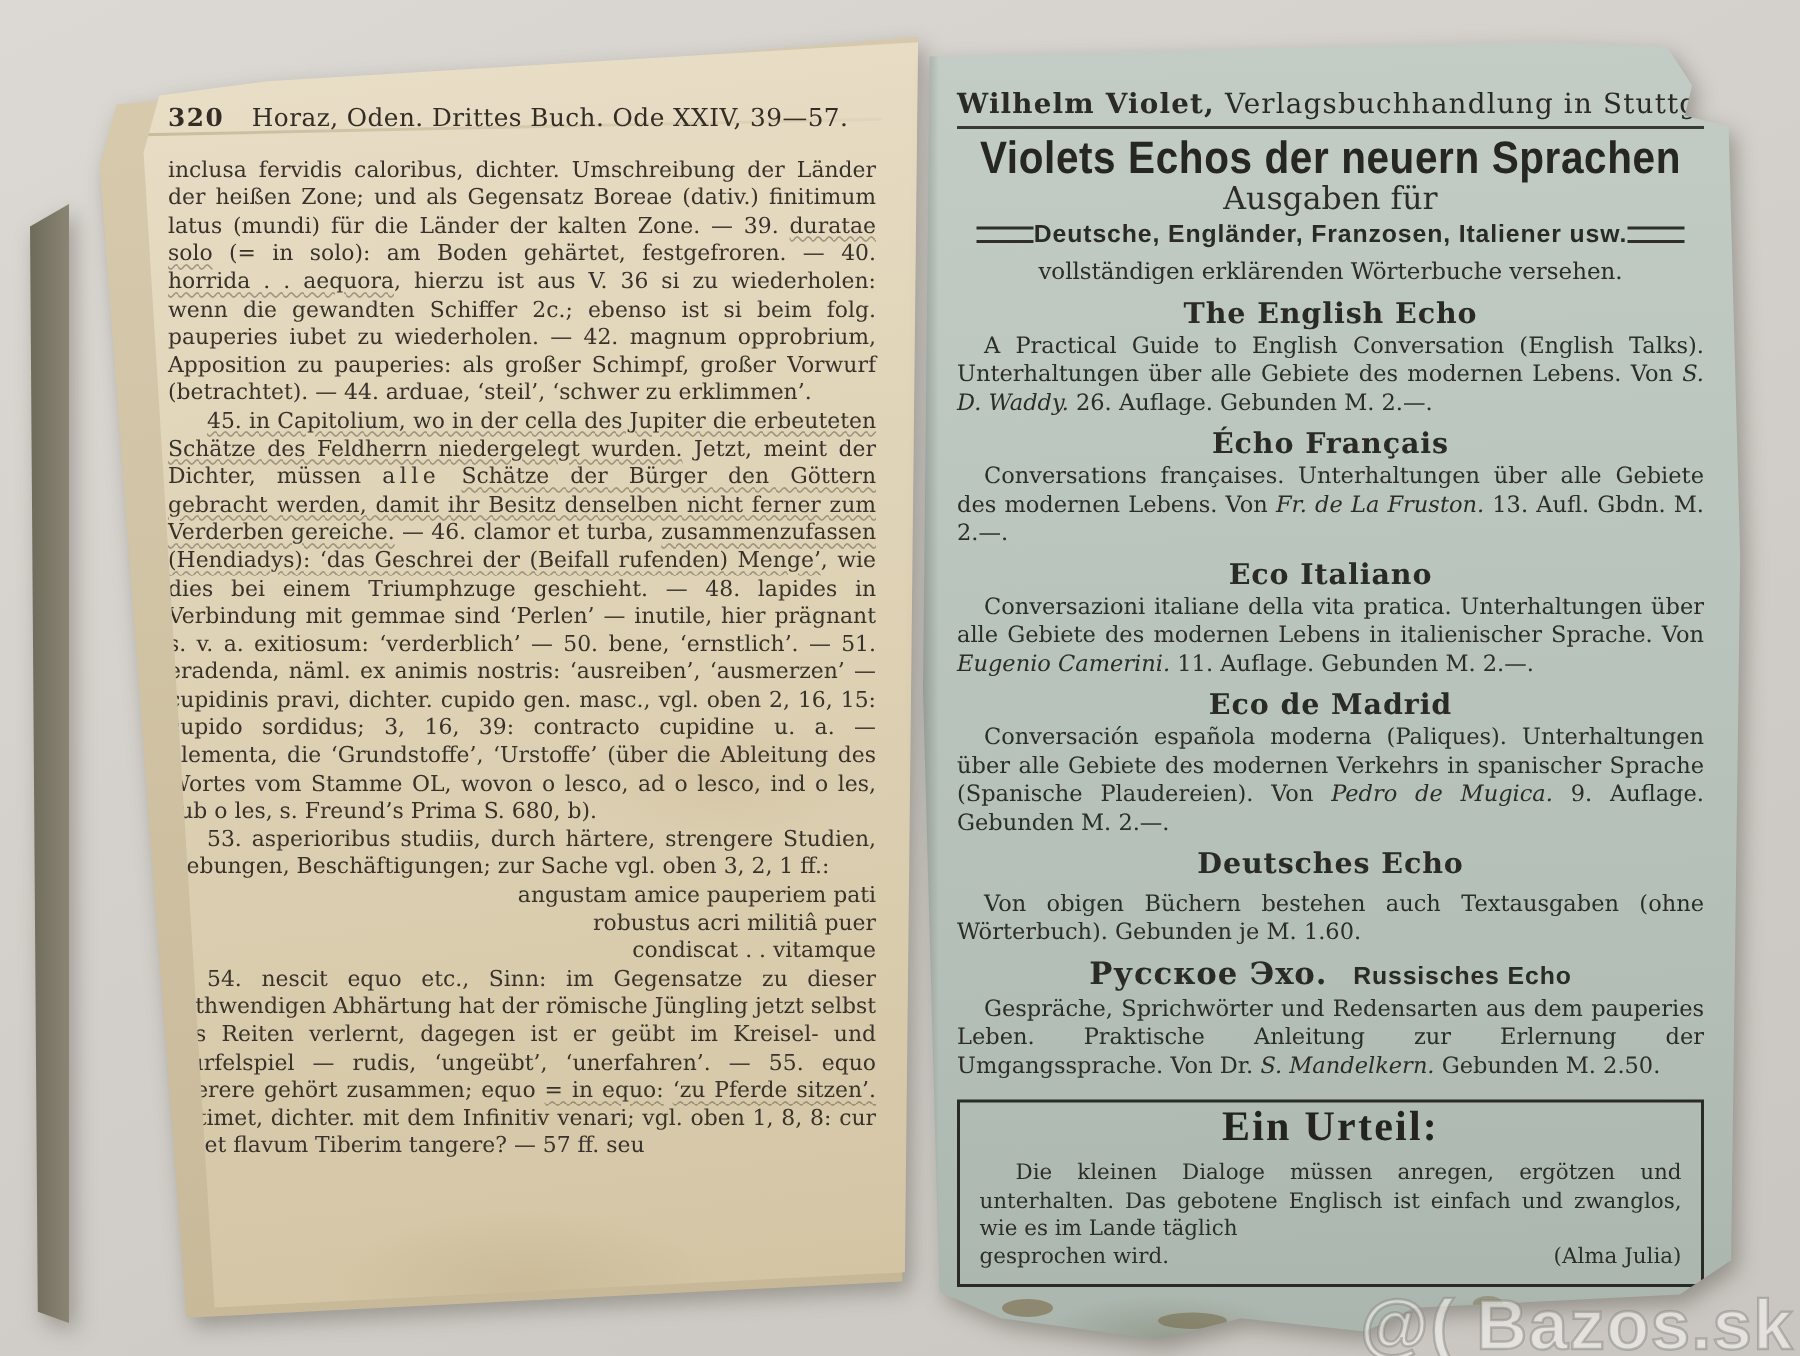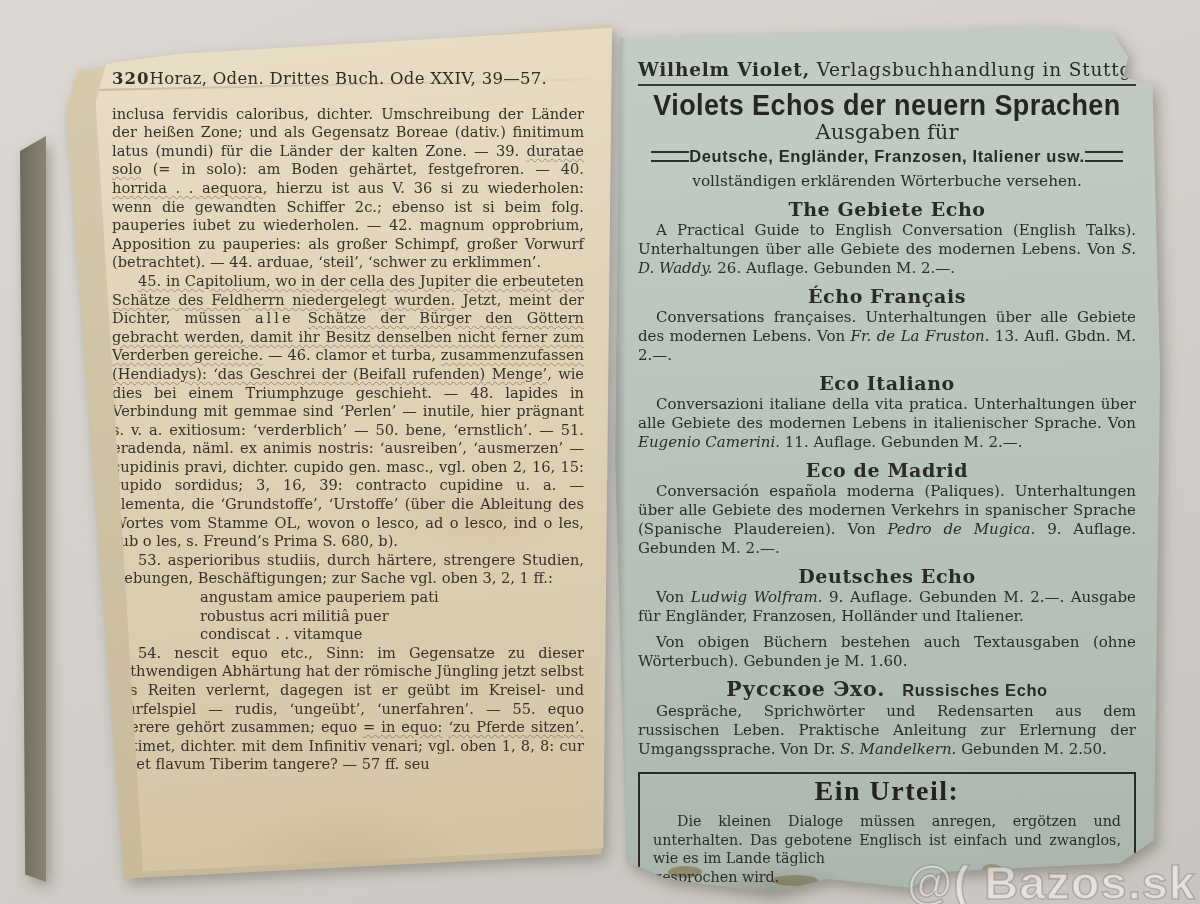--- a/index.html
+++ b/index.html
@@ -26,24 +26,24 @@
   .fold-line{position:absolute;left:52px;top:90px;width:3px;height:760px;
              background:linear-gradient(180deg,rgba(120,95,55,.0),rgba(120,95,55,.35) 20%,rgba(120,95,55,.25) 80%,rgba(120,95,55,0));
              transform:rotate(.6deg);}
   .crease-top{position:absolute;left:40px;top:68px;width:520px;height:2px;
               background:linear-gradient(90deg,rgba(130,105,60,.30),rgba(130,105,60,.05));transform:rotate(-1.2deg);}
 
   .left-text{position:absolute;left:84px;top:54px;width:472px;color:#38322a;
              font-size:14.6px;line-height:18.6px;text-align:justify;}
   .page-header{display:flex;align-items:baseline;font-size:16.5px;margin-bottom:16px;color:#332d25;}
   .page-header .num{font-weight:bold;letter-spacing:1px;}
-  .page-header .rh{flex:1;text-align:left;letter-spacing:.3px;}
+  .page-header .rh{flex:1;text-align:center;letter-spacing:.3px;}
   .para{margin:0;}
   .para.indent{text-indent:26px;}
-  .verse{margin:0 0 0 88px;line-height:18.6px;text-align:left;}
+  .verse{margin:0 0 0 112px;line-height:18.6px;text-align:right;}
   .u{text-decoration:underline;text-decoration-style:wavy;
      text-decoration-color:rgba(104,94,74,.55);text-decoration-thickness:1px;text-underline-offset:2px;}
   .i{font-style:italic;}
   .b{font-weight:bold;}
   .sp{letter-spacing:3px;margin-top:35px;}
 
   
   .right-wrap{position:absolute;left:612px;top:20px;width:552px;height:880px;
               filter:drop-shadow(4px 6px 7px rgba(75,70,60,.42));}
   .right-page{position:absolute;left:0;top:0;width:100%;height:100%;
@@ -129,41 +129,40 @@
         <hr class="pub-rule">
         <div class="ad-title">Violets Echos der neuern Sprachen</div>
         <div class="ad-sub">Ausgaben für</div>
         <div class="audience-row">
           <span class="dbl-line"></span>
           <span class="audience">Deutsche, Engländer, Franzosen, Italiener usw.</span>
           <span class="dbl-line"></span>
         </div>
         <div class="note">vollständigen erklärenden Wörterbuche versehen.</div>
 
-        <div class="sec-head">The Gebiete Echo</div>
+        <div class="sec-head">The English Echo</div>
         <p class="sec-body"><span>A Practical Guide to English Conversation (English Talks). Unterhaltungen über alle Gebiete des modernen Lebens. Von </span><span class="i">S. D. Waddy.</span><span> 26. Auflage. Gebunden M. 2.—.</span></p>
 
         <div class="sec-head">Écho Français</div>
         <p class="sec-body"><span>Conversations françaises. Unterhaltungen über alle Gebiete des modernen Lebens. Von </span><span class="i">Fr. de La Fruston.</span><span> 13. Aufl. Gbdn. M. 2.—.</span></p>
 
         <div class="sec-head">Eco Italiano</div>
         <p class="sec-body"><span>Conversazioni italiane della vita pratica. Unterhaltungen über alle Gebiete des modernen Lebens in italienischer Sprache. Von </span><span class="i">Eugenio Camerini.</span><span> 11. Auflage. Gebunden M. 2.—.</span></p>
 
         <div class="sec-head">Eco de Madrid</div>
         <p class="sec-body"><span>Conversación española moderna (Paliques). Unterhaltungen über alle Gebiete des modernen Verkehrs in spanischer Sprache (Spanische Plaudereien). Von </span><span class="i">Pedro de Mugica.</span><span> 9. Auflage. Gebunden M. 2.—.</span></p>
 
         <div class="sec-head">Deutsches Echo</div>
-        <p class="sec-body"><span>Von </span><span class="i">Ludwig Wolfram.</span><span> 9. Auflage. Gebunden M. 2.—. Ausgabe für Engländer, Franzosen, Holländer und Italiener.</span></p>
         <p class="sec-extra"><span>Von obigen Büchern bestehen auch Textausgaben (ohne Wörterbuch). Gebunden je M. 1.60.</span></p>
 
         <div class="sec-head">
           <span class="ru">Русское Эхо.</span>
           <span class="de">Russisches Echo</span>
         </div>
-        <p class="sec-body"><span>Gespräche, Sprichwörter und Redensarten aus dem russischen Leben. Praktische Anleitung zur Erlernung der Umgangssprache. Von Dr. </span><span class="i">S. Mandelkern.</span><span> Gebunden M. 2.50.</span></p>
+        <p class="sec-body"><span>Gespräche, Sprichwörter und Redensarten aus dem pauperies Leben. Praktische Anleitung zur Erlernung der Umgangssprache. Von Dr. </span><span class="i">S. Mandelkern.</span><span> Gebunden M. 2.50.</span></p>
 
         <div class="review-box">
           <div class="review-title">Ein Urteil:</div>
           <p class="review-body">Die kleinen Dialoge müssen anregen, ergötzen und unterhalten. Das gebotene Englisch ist einfach und zwanglos, wie es im Lande täglich</p>
           <div class="review-last">
             <span>gesprochen wird.</span>
             <span>(Alma Julia)</span>
           </div>
         </div>
       </div>

